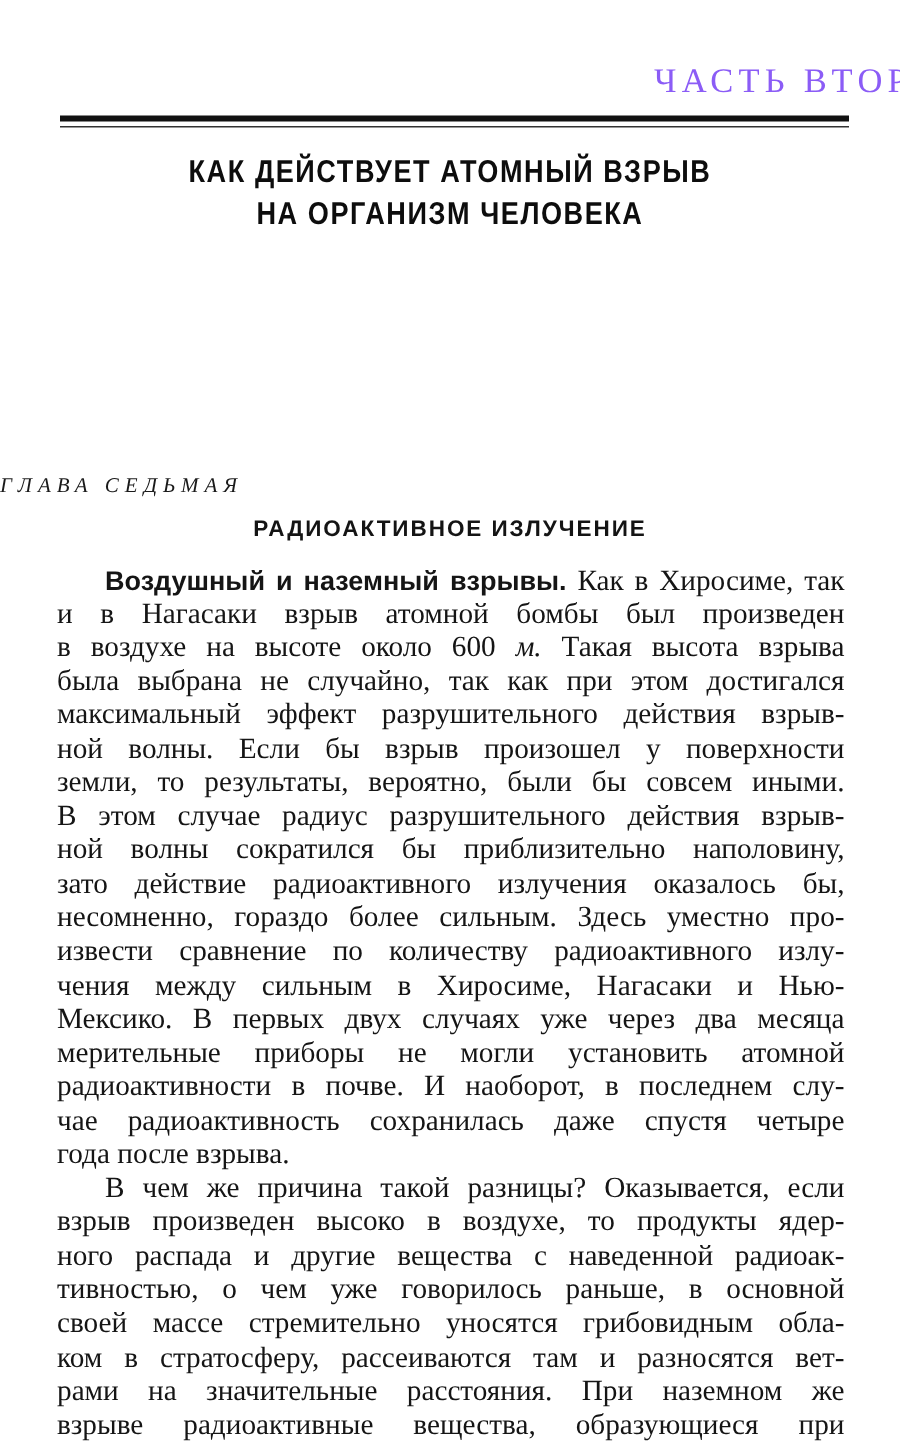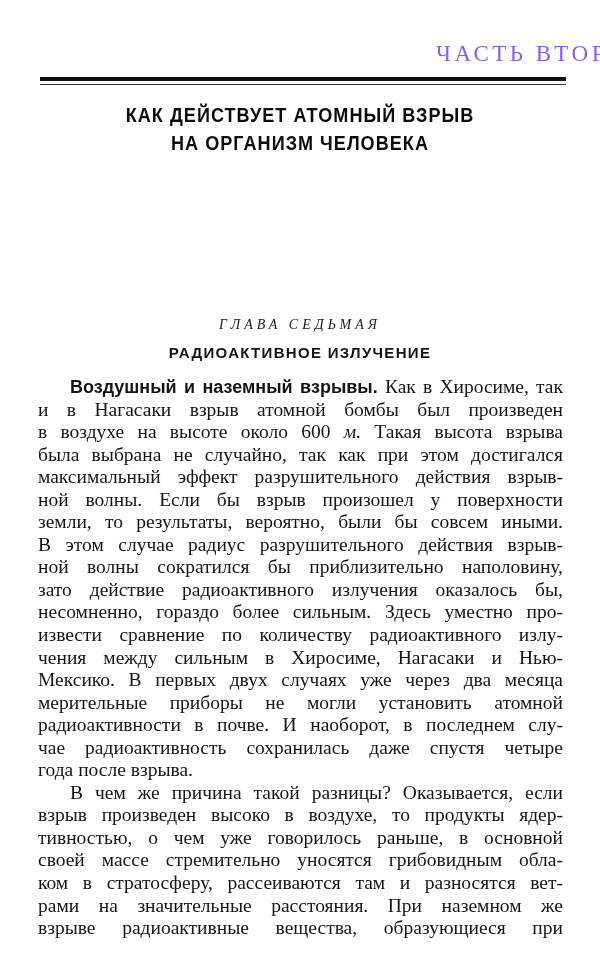--- a/index.html
+++ b/index.html
@@ -61,21 +61,20 @@
       letter-spacing: 1.2px;
       transform: scaleX(0.86);
       transform-origin: center top;
       color: #0d0d0d;
     }
     .main-title div { white-space: nowrap; }
     .chapter-label {
       position: absolute;
       left: 0; width: 600px;
       top: 316px;
-      text-align: center;
       font-family: "Liberation Serif", serif;
       font-style: italic;
       font-size: 14px;
       letter-spacing: 4px;
       color: #1a1a1a;
       line-height: 18px;
     }
     .chapter-title {
       position: absolute;
       left: 0; width: 600px;
@@ -149,19 +148,20 @@
     <span class="line">извести сравнение по количеству радиоактивного излу-</span>
     <span class="line">чения между сильным в Хиросиме, Нагасаки и Нью-</span>
     <span class="line">Мексико. В первых двух случаях уже через два месяца</span>
     <span class="line">мерительные приборы не могли установить атомной</span>
     <span class="line">радиоактивности в почве. И наоборот, в последнем слу-</span>
     <span class="line">чае радиоактивность сохранилась даже спустя четыре</span>
     <span class="line last">года после взрыва.</span>
 
     <span class="line indent">В чем же причина такой разницы? Оказывается, если</span>
     <span class="line">взрыв произведен высоко в воздухе, то продукты ядер-</span>
+    <span class="line">ного распада и другие вещества с наведенной радиоак-</span>
     <span class="line">тивностью, о чем уже говорилось раньше, в основной</span>
     <span class="line">своей массе стремительно уносятся грибовидным обла-</span>
     <span class="line">ком в стратосферу, рассеиваются там и разносятся вет-</span>
     <span class="line">рами на значительные расстояния. При наземном же</span>
     <span class="line">взрыве радиоактивные вещества, образующиеся при</span>
   </div>
 </div>
 
 </body></html>

